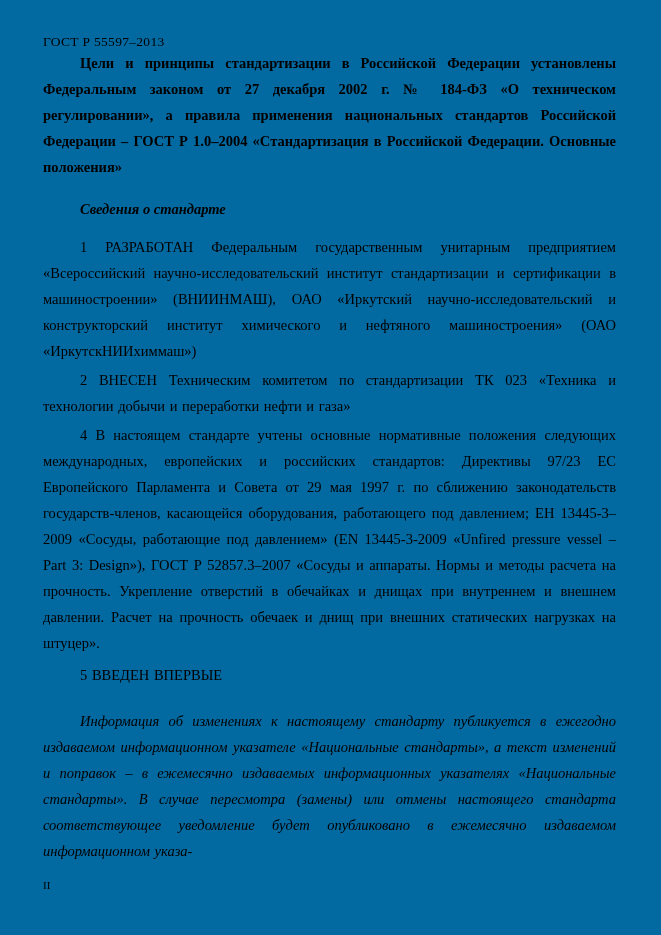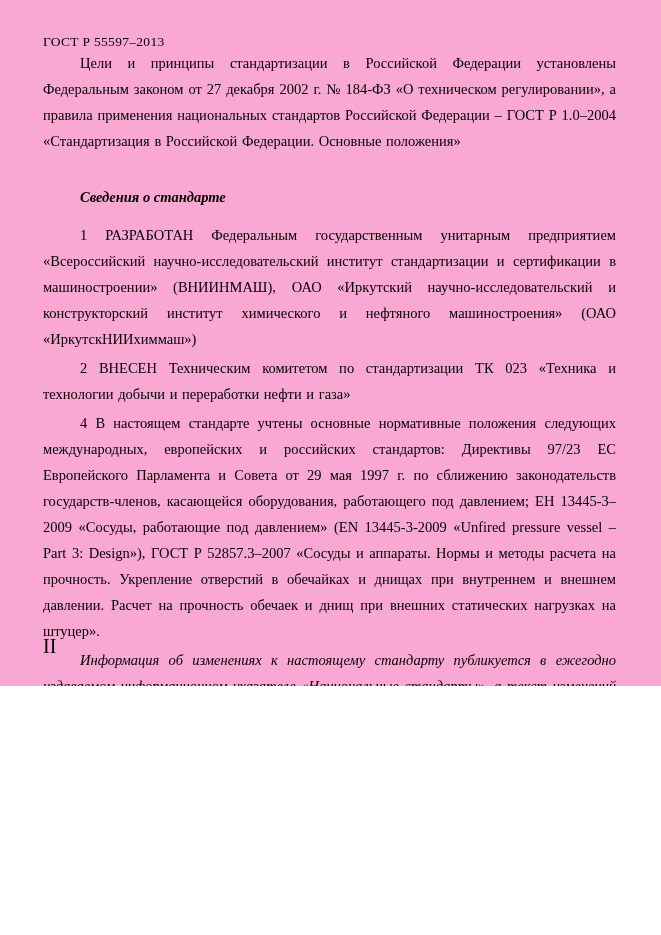--- a/index.html
+++ b/index.html
@@ -6,22 +6,22 @@
   * { margin: 0; padding: 0; box-sizing: border-box; }
   html, body { background: #ffffff; }
   body {
     width: 661px;
     font-family: "Liberation Serif", "DejaVu Serif", serif;
     color: #000000;
   }
   .page {
     position: relative;
     width: 661px;
-    height: 686px;
-    background: #f9a8d4;
+    height: 935px;
+    background: #0369a1;
     padding: 34px 45px 0 43px;
     overflow: hidden;
   }
   .doc-header {
     font-size: 13.5px;
     letter-spacing: 0.3px;
   }
   .doc-title {
     font-size: 15px;
     font-weight: bold;
@@ -29,39 +29,39 @@
     margin: 20px 0 16px 0;
     letter-spacing: 0.2px;
   }
   .para {
     font-size: 14.5px;
     line-height: 26px;
     text-align: justify;
     text-indent: 37px;
     word-spacing: 1px;
   }
-  .para.intro { margin-bottom: 30px; }
+  .para.intro { margin-bottom: 16px; font-weight: bold; }
   .subheading {
     font-size: 14.5px;
     font-weight: bold;
     text-indent: 37px;
     line-height: 26px;
     margin-bottom: 12px;
     font-style: italic;
   }
   .para.clause { margin-bottom: 3px; }
   .para.clause-last { margin: 6px 0 20px 0; }
   .para.note {
     font-style: italic;
   }
   .page-number {
     position: absolute;
     left: 43px;
-    bottom: 28px;
-    font-size: 20px;
+    bottom: 44px;
+    font-size: 11px;
   }
 </style>
 </head>
 <body>
 
 <div class="page">
 
   <div class="doc-header">ГОСТ Р 55597–2013</div>
 
 
@@ -69,18 +69,19 @@
 
   <p class="subheading">Сведения о стандарте</p>
 
   <p class="para clause">1 РАЗРАБОТАН Федеральным государственным унитарным предприятием «Всероссийский научно-исследовательский институт стандартизации и сертификации в машиностроении» (ВНИИНМАШ), ОАО «Иркутский научно-исследовательский и конструкторский институт химического и нефтяного машиностроения» (ОАО «ИркутскНИИхиммаш»)</p>
 
   <p class="para clause">2 ВНЕСЕН Техническим комитетом по стандартизации ТК 023 «Техника и технологии добычи и переработки нефти и газа»</p>
 
 
   <p class="para clause">4 В настоящем стандарте учтены основные нормативные положения следующих международных, европейских и российских стандартов: Директивы 97/23 ЕС Европейского Парламента и Совета от 29 мая 1997 г. по сближению законодательств государств-членов, касающейся оборудования, работающего под давлением; ЕН 13445-3–2009 «Сосуды, работающие под давлением» (EN 13445-3-2009 «Unfired pressure vessel – Part 3: Design»), ГОСТ Р 52857.3–2007 «Сосуды и аппараты. Нормы и методы расчета на прочность. Укрепление отверстий в обечайках и днищах при внутреннем и внешнем давлении. Расчет на прочность обечаек и днищ при внешних статических нагрузках на штуцер».</p>
 
+  <p class="para clause-last">5 ВВЕДЕН ВПЕРВЫЕ</p>
 
   <p class="para note">Информация об изменениях к настоящему стандарту публикуется в ежегодно издаваемом информационном указателе «Национальные стандарты», а текст изменений и поправок – в ежемесячно издаваемых информационных указателях «Национальные стандарты». В случае пересмотра (замены) или отмены настоящего стандарта соответствующее уведомление будет опубликовано в ежемесячно издаваемом информационном указа-</p>
 
   <div class="page-number">II</div>
 
 </div>
 
 </body></html>

